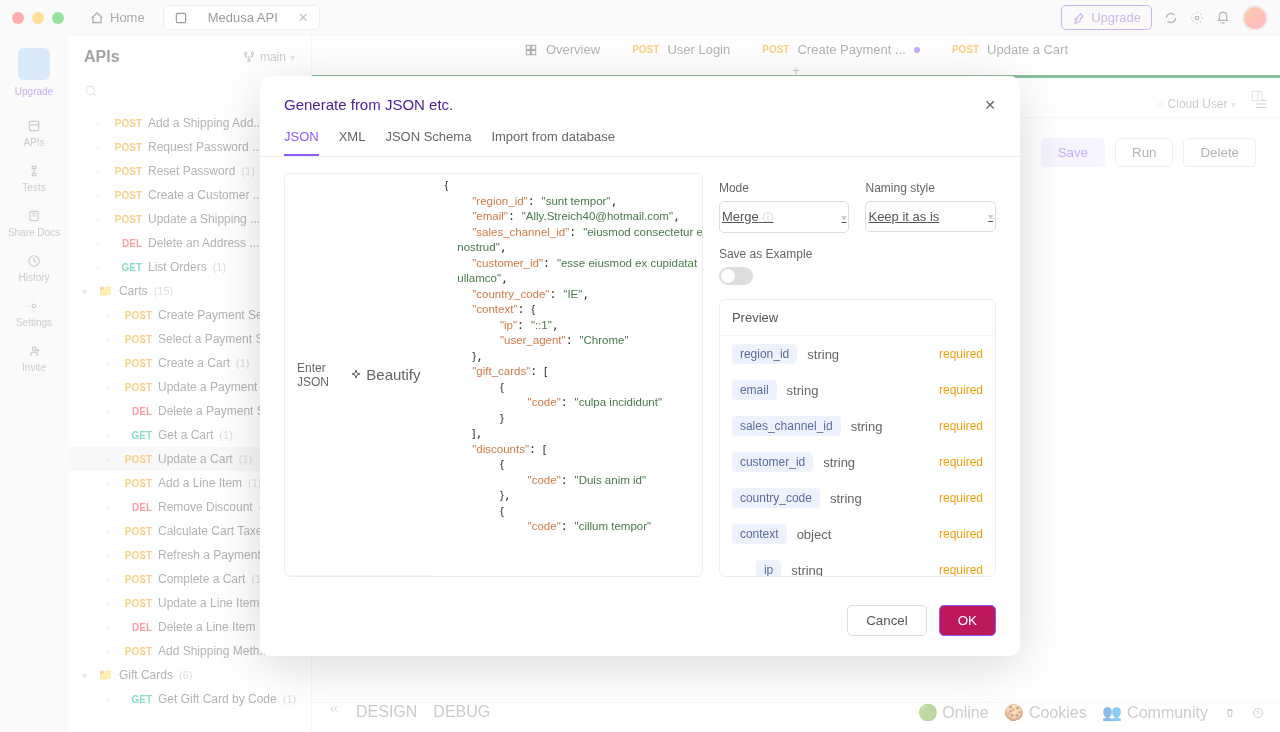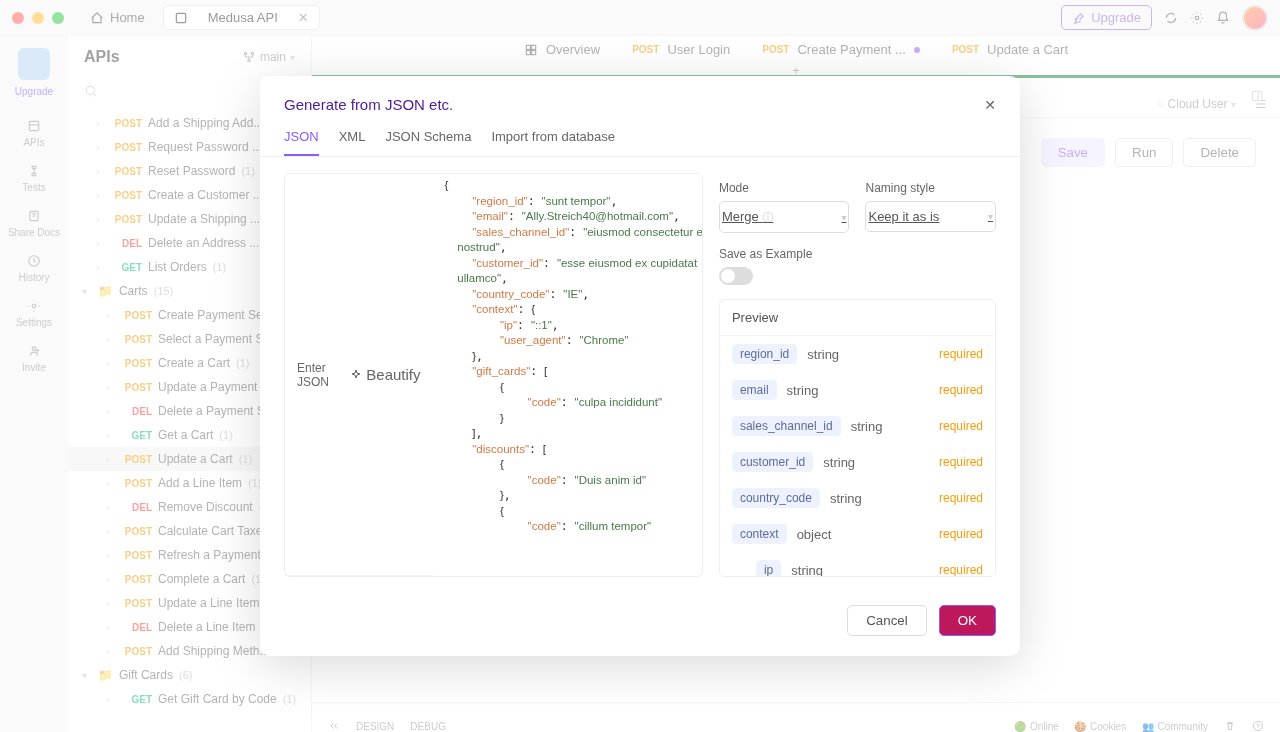--- a/index.html
+++ b/index.html
@@ -422,21 +422,21 @@
       </div>
     </div>
     <div class="content-body">
       <div class="action-row">
         <button class="btn btn-purple">Save</button>
         <button class="btn">Run</button>
         <button class="btn">Delete</button>
       </div>
     </div>
 
-    <div style="height:30px;border-top:1px solid #eee;display:flex;align-items:flex-end;padding:0 16px;gap:16px;font-size:10px;color:#999;">
+    <div style="height:30px;border-top:1px solid #eee;display:flex;align-items:flex-start;padding:0 16px;gap:16px;font-size:16px;color:#999;">
       <svg class="icon-svg" viewBox="0 0 24 24" style="width:12px;height:12px">
           <path d="M11 17l-5-5 5-5M18 17l-5-5 5-5"></path>
         </svg>
       <span>DESIGN</span>
       <span>DEBUG</span>
       <div style="margin-left:auto;display:flex;gap:16px;align-items:center">
         <span>🟢 <span>Online</span></span>
         <span>🍪 <span>Cookies</span></span>
         <span>👥 <span>Community</span></span>
         <svg class="icon-svg" viewBox="0 0 24 24" style="width:12px;height:12px">

